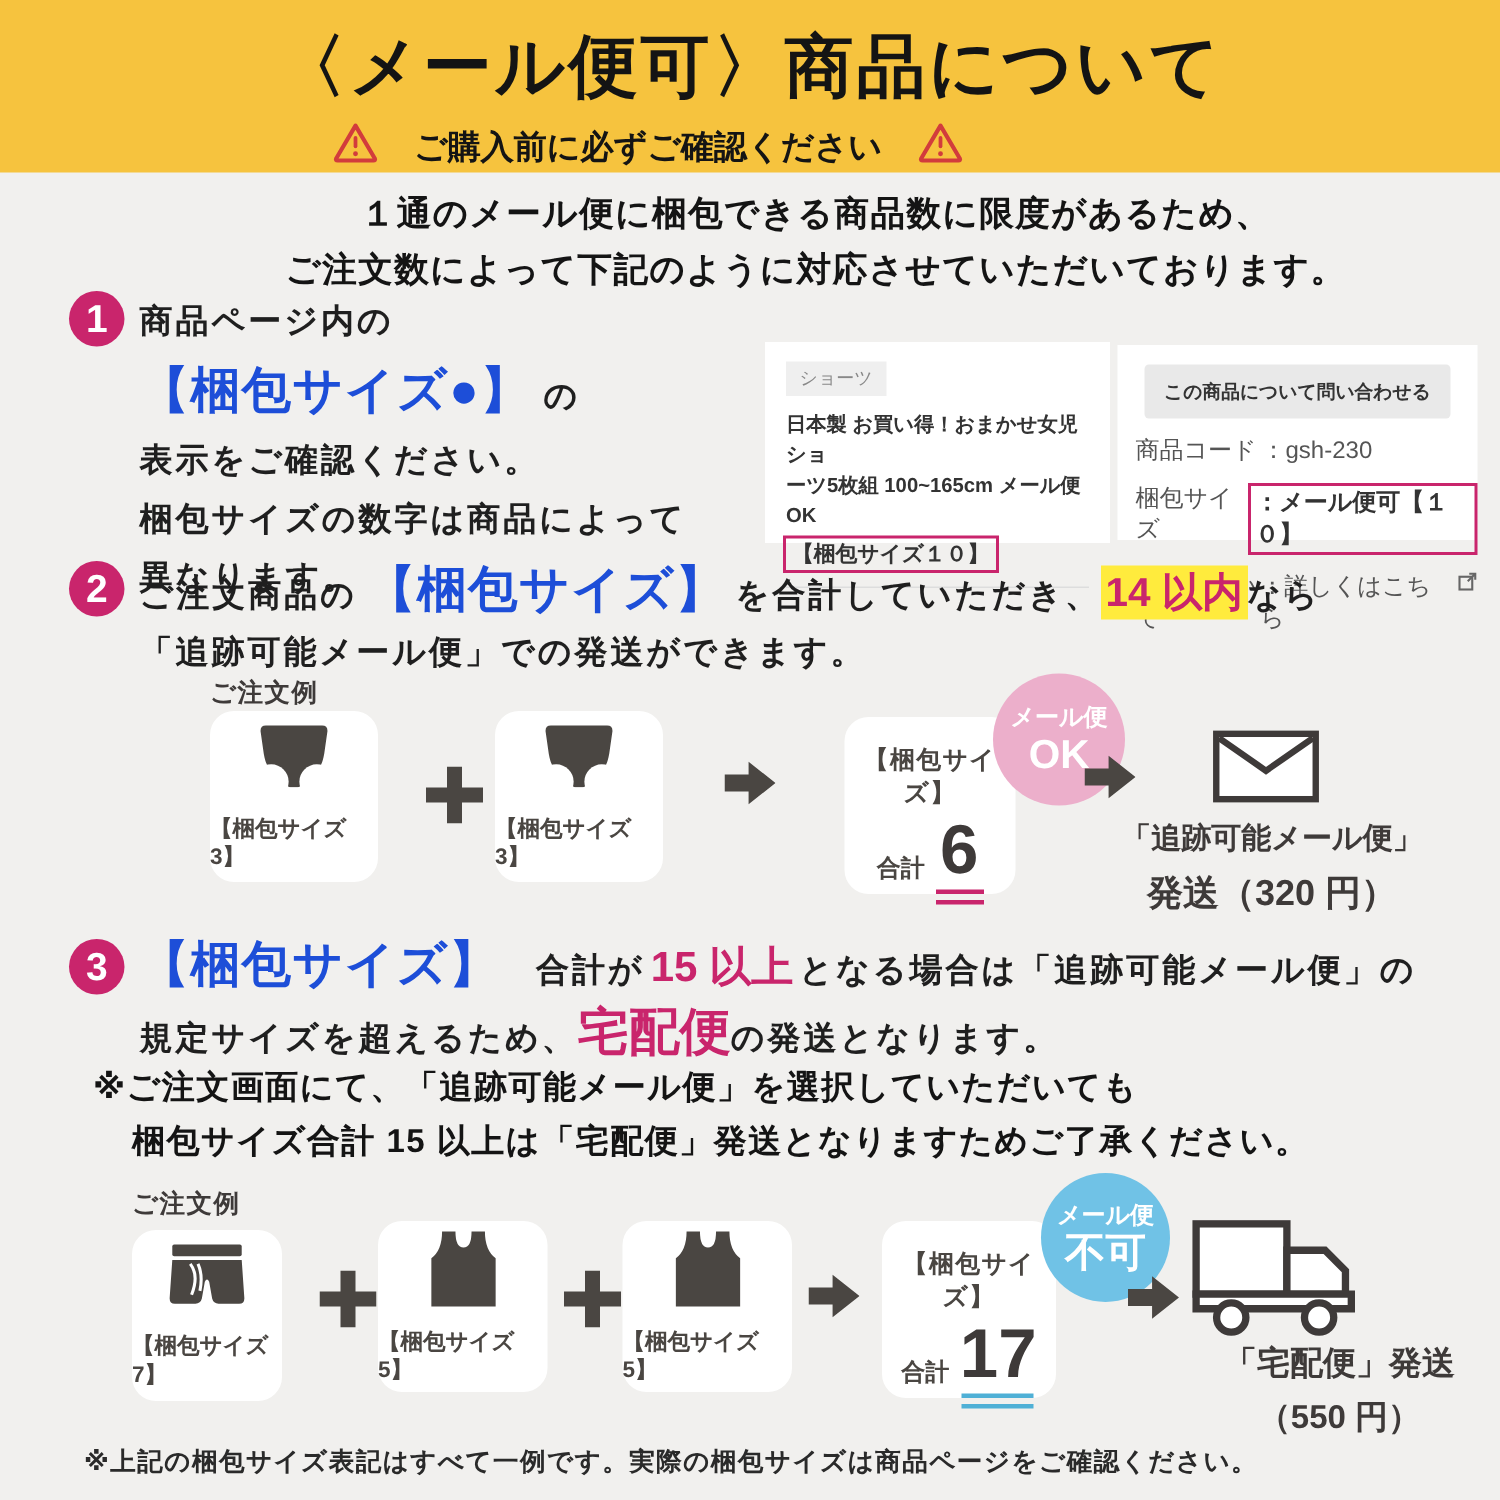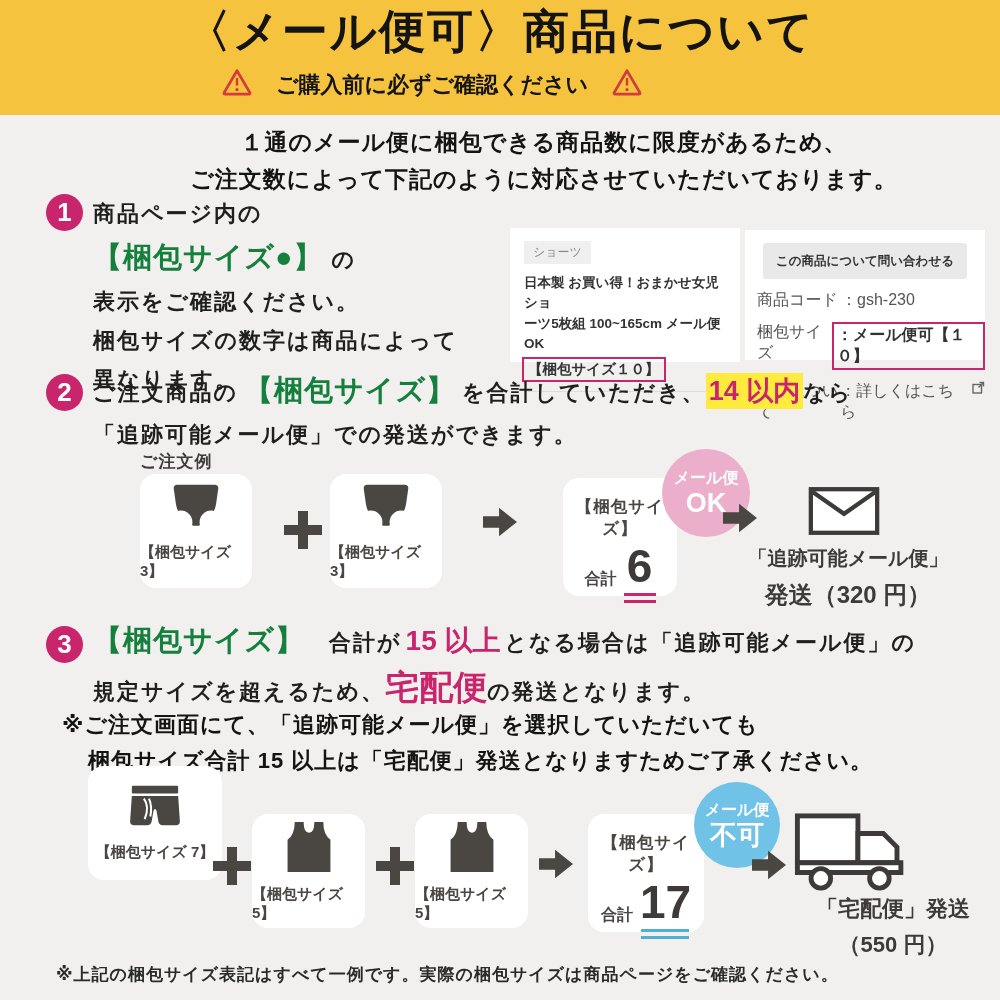--- a/index.html
+++ b/index.html
@@ -2,29 +2,29 @@
 <html><head>
 <meta charset="utf-8">
 <style>
   html,body{margin:0;padding:0}
   body{width:1000px;height:1000px;font-family:"Liberation Sans","DejaVu Sans",sans-serif;}
   #page{position:relative;width:1000px;height:1000px;background:#f1f0ee;overflow:hidden;color:#1f1f1f;}
   .abs{position:absolute;}
 
   
   .header{left:0;top:0;width:1000px;height:115px;background:#f6c33e;}
-  .header-title{width:1000px;text-align:center;padding-top:1px;font-size:46px;font-weight:900;letter-spacing:2px;color:#141414;}
+  .header-title{width:1000px;text-align:center;padding-top:14px;font-size:46px;font-weight:900;letter-spacing:2px;color:#141414;}
   .header-sub{width:864px;display:flex;justify-content:center;align-items:center;gap:24px;margin-top:5px;font-size:22px;font-weight:800;color:#141414;}
 
   .intro{left:0;top:124px;width:1000px;text-align:center;font-size:23px;font-weight:800;line-height:1.62;color:#141414;letter-spacing:1px;padding-left:44px;}
 
   .step-circle{width:37px;height:37px;border-radius:50%;background:#c9256c;color:#fff;font-size:26px;font-weight:800;display:flex;align-items:center;justify-content:center;}
 
   .t22{font-size:22px;font-weight:800;letter-spacing:2px;color:#1f1f1f;}
-  .pink-big{font-size:29px;font-weight:900;color:#15803d;letter-spacing:1px;}
+  .pink-big{font-size:33px;font-weight:900;color:#1d4ed8;letter-spacing:1px;}
   .pink-mid{font-size:28px;font-weight:900;color:#c9256c;}
   .pink-huge{font-size:34px;font-weight:700;color:#c9256c;}
   .hl{font-size:27px;font-weight:900;color:#c9256c;background:#ffeb3d;padding:0 3px;}
 
   .step1-text div{margin-bottom:9px;}
   .baseline{display:flex;align-items:baseline;}
 
   
   .shot{background:#ffffff;}
   .tag{display:inline-block;background:#efefef;color:#888;font-size:12px;padding:3px 9px;margin:13px 0 0 14px;}
@@ -234,21 +234,21 @@
     <span class="t22">規定サイズを超えるため、</span>
     <span class="pink-huge">宅配便</span>
     <span class="t22">の発送となります。</span>
   </div>
 
   <div class="abs note" style="left:62px;top:714px;">※ご注文画面にて、「追跡可能メール便」を選択していただいても</div>
   <div class="abs note" style="left:88px;top:750px;">梱包サイズ合計 15 以上は「宅配便」発送となりますためご了承ください。</div>
 
   <div class="abs ex-label" style="left:88px;top:791px;">ご注文例</div>
 
-  <div class="abs item-card" style="left:88px;top:766px;width:134px;height:114px;">
+  <div class="abs item-card" style="left:88px;top:820px;width:100px;height:114px;">
     <span>
       <svg width="56" height="48" viewBox="0 0 64 56">
           <rect x="5" y="2" width="54" height="9" rx="1.5" fill="#4a4642"></rect>
           <path d="M5 14 H59 L61 43 Q61.5 48 57 48 H41 Q37 48 36 44 L33.7 31 Q32 27.5 30.3 31 L28 44 Q27 48 23 48 H7 Q2.5 48 3 43 Z" fill="#4a4642"></path>
           <path d="M19 17 Q26 26 20 41" fill="none" stroke="#ffffff" stroke-width="2.4"></path>
           <path d="M25 17 Q29 26 26.5 38" fill="none" stroke="#ffffff" stroke-width="2.4"></path>
         </svg>
     </span>
     <span class="item-label">【梱包サイズ 7】</span>
   </div>

